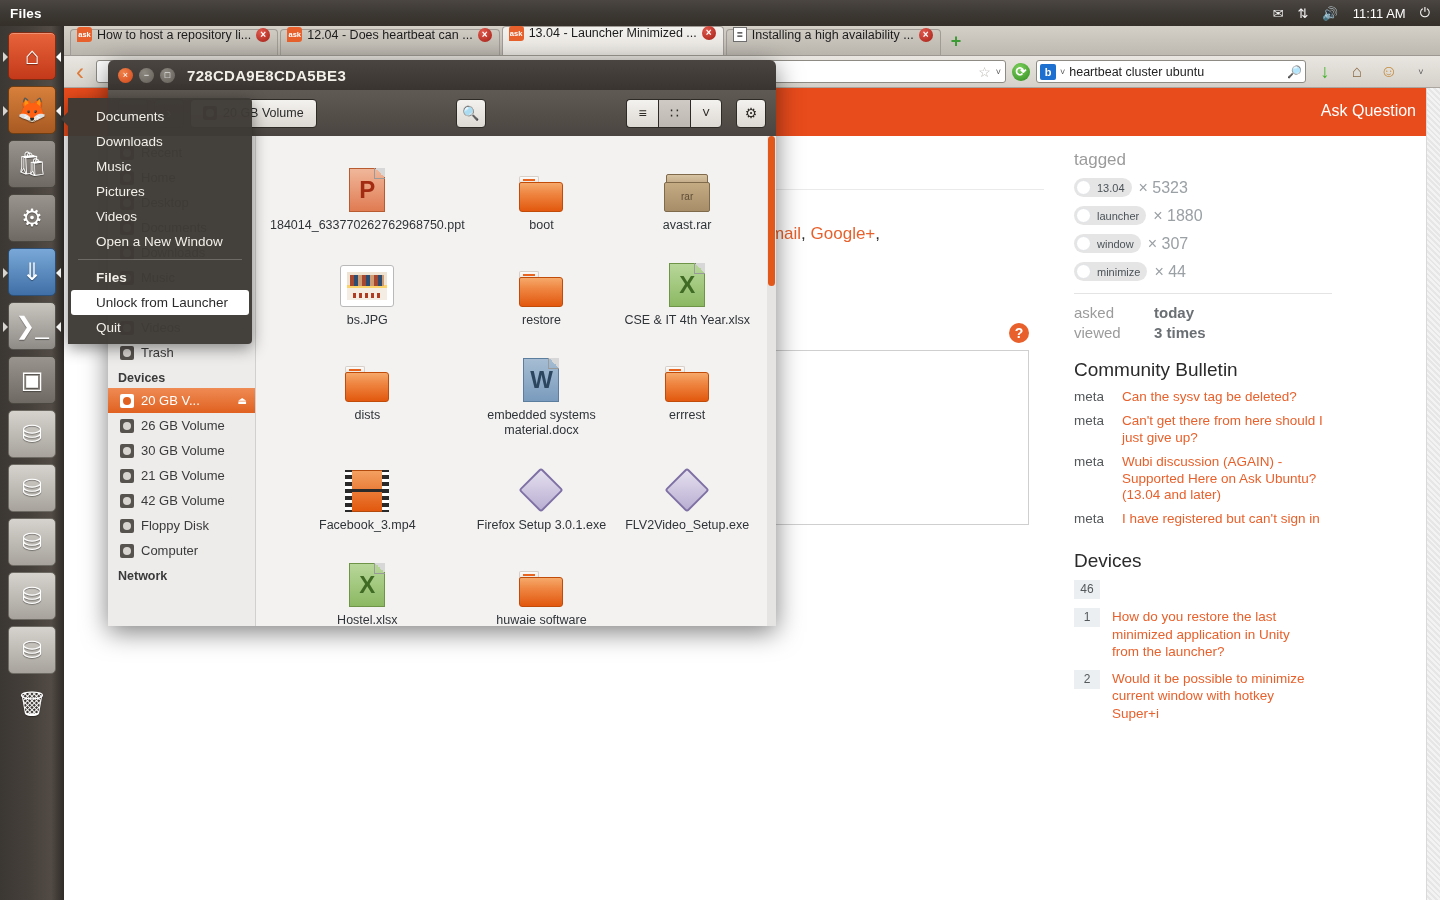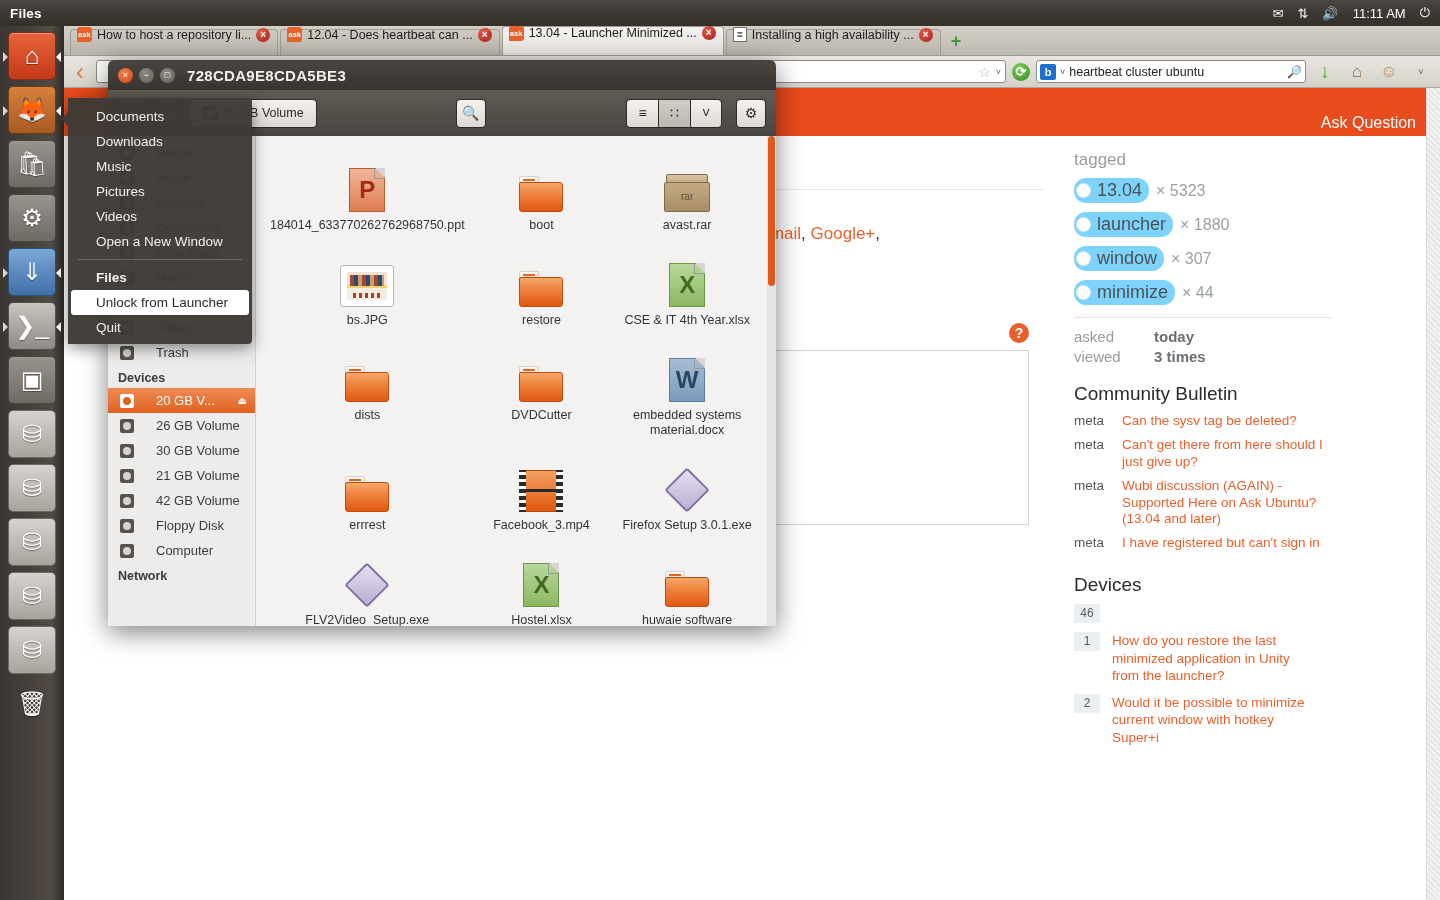--- a/index.html
+++ b/index.html
@@ -104,21 +104,21 @@
   }
   .engine-badge {
     width: 16px; height: 16px; background: #1d6fd0; color: #fff; font-weight: bold;
     font-size: 11px; text-align: center; line-height: 16px; border-radius: 2px;
   }
   .nav-ic { width: 26px; height: 26px; display: flex; align-items: center; justify-content: center; }
 
   
   #page { position: relative; height: 812px; background: #fff; overflow: hidden; }
   #sitebar { height: 48px; background: #e84b1c; }
-  #sitebar .ask-q { float: right; color: #fff; font-size: 16px; padding: 26px 24px 0 0; }
+  #sitebar .ask-q { float: right; color: #fff; font-size: 16px; padding: 14px 24px 0 0; }
   #content { position: relative; display: flex; padding: 0; }
   #main-col { width: 1000px; padding: 16px 20px 0 110px; }
   .q-line { font-size: 15px; color: #222; line-height: 1.5; margin-bottom: 10px; }
   .hr-lite { border-top: 1px solid #eaeaea; margin: 14px 0; }
   .usercard {
     width: 232px; background: #e4e6e8; border-radius: 4px; padding: 7px 9px;
     font-size: 12px; color: #3b4045; margin-left: 670px; margin-top: 22px;
   }
   .usercard .ago { margin-bottom: 4px; }
   .usercard .urow { display: flex; gap: 8px; align-items: flex-start; }
@@ -147,22 +147,22 @@
   }
   .answer-box {
     margin-left: 70px; width: 785px; height: 175px;
     border: 1px solid #cfcfcf; background: #fff;
   }
   #side-col { width: 300px; padding: 14px 0 0 10px; font-size: 13px; }
   .side-head { color: #9b9b9b; font-size: 17px; margin-bottom: 8px; font-weight: normal; }
   .tag-row { display: flex; align-items: center; gap: 7px; margin-bottom: 9px; }
   .tag-bubble {
     display: inline-flex; align-items: center; gap: 6px;
-    background: #7dd3fc; border-radius: 12px; padding: 2px 7px 2px 2px;
-    color: #4a5257; font-size: 18px;
+    background: #e5e5e5; border-radius: 12px; padding: 2px 7px 2px 2px;
+    color: #4a5257; font-size: 11px;
   }
   .tag-dot { width: 15px; height: 15px; border-radius: 50%; background: #fff; border: 1px solid #e0e3e5; }
   .tag-count { color: #9aa0a4; font-size: 16px; }
   .side-div { border-top: 1px solid #e4e4e4; margin: 12px 0 10px 0; width: 258px; }
   .stat-row { display: flex; gap: 18px; font-size: 15px; color: #9b9b9b; margin-bottom: 3px; }
   .stat-row .v { color: #6a6f73; font-weight: bold; }
   .stat-row .k { width: 62px; }
   .bulletin-title { font-size: 19px; color: #2b2b2b; margin: 18px 0 8px 0; }
   .bul-row { display: flex; gap: 12px; margin-bottom: 7px; font-size: 13.5px; line-height: 1.25; }
   .bul-tag { color: #55585b; flex: 0 0 36px; }
@@ -214,21 +214,21 @@
   .tb-group { display: flex; margin-left: auto; }
   .tb-group .tb-btn { border-radius: 0; border-right: none; width: 32px; }
   .tb-group .tb-btn:first-child { border-radius: 4px 0 0 4px; }
   .tb-group .tb-btn:last-child { border-radius: 0 4px 4px 0; border-right: 1px solid #2e2a26; }
   .tb-group .tb-btn.sel { background: linear-gradient(to bottom,#cfcbc4,#bdb9b2); }
   #files-body { display: flex; height: 490px; background: #f6f5f4; }
   #files-side {
     width: 148px; background: #edeceb; border-right: 1px solid #d2d0cd;
     font-size: 13px; color: #3b3b3b; padding-top: 4px; position: relative;
   }
-  .side-item { display: flex; align-items: center; gap: 22px; height: 25px; padding-left: 12px; }
+  .side-item { display: flex; align-items: center; gap: 7px; height: 25px; padding-left: 12px; }
   .side-item.sel { background: linear-gradient(to bottom,#ef8b54,#e06120); color: #fff; }
   .side-item .eject { margin-left: auto; margin-right: 8px; font-size: 10px; }
   .side-group { font-weight: bold; font-size: 12.5px; padding: 6px 0 3px 10px; color: #3b3b3b; }
   .dev-ic {
     width: 14px; height: 14px; flex: 0 0 14px; background: #56524e; border-radius: 2px;
     position: relative;
   }
   .dev-ic:after {
     content:''; position:absolute; left:3px; top:3px; width:8px; height:8px;
     border-radius: 50%; background: #d7d4d0;
@@ -655,29 +655,20 @@
               <span class="glyph">
                 <span class="icon-folder">
                   <span class="tabtop"></span>
                   <span class="body"></span>
                 </span>
               </span>
               <div class="fname">dists</div>
             </div>
             <div class="fitem">
               <span class="glyph">
-                <span class="icon-folder">
-                  <span class="tabtop"></span>
-                  <span class="body"></span>
-                </span>
-              </span>
-              <div class="fname">DVDCutter</div>
-            </div>
-            <div class="fitem">
-              <span class="glyph">
                 <span class="icon-doc doc-doc">
                   <span class="sheet"></span>
                   <span class="fold"></span>
                   <span class="letter">W</span>
                 </span>
               </span>
               <div class="fname">embedded systems material.docx</div>
             </div>
             <div class="fitem">
               <span class="glyph">

